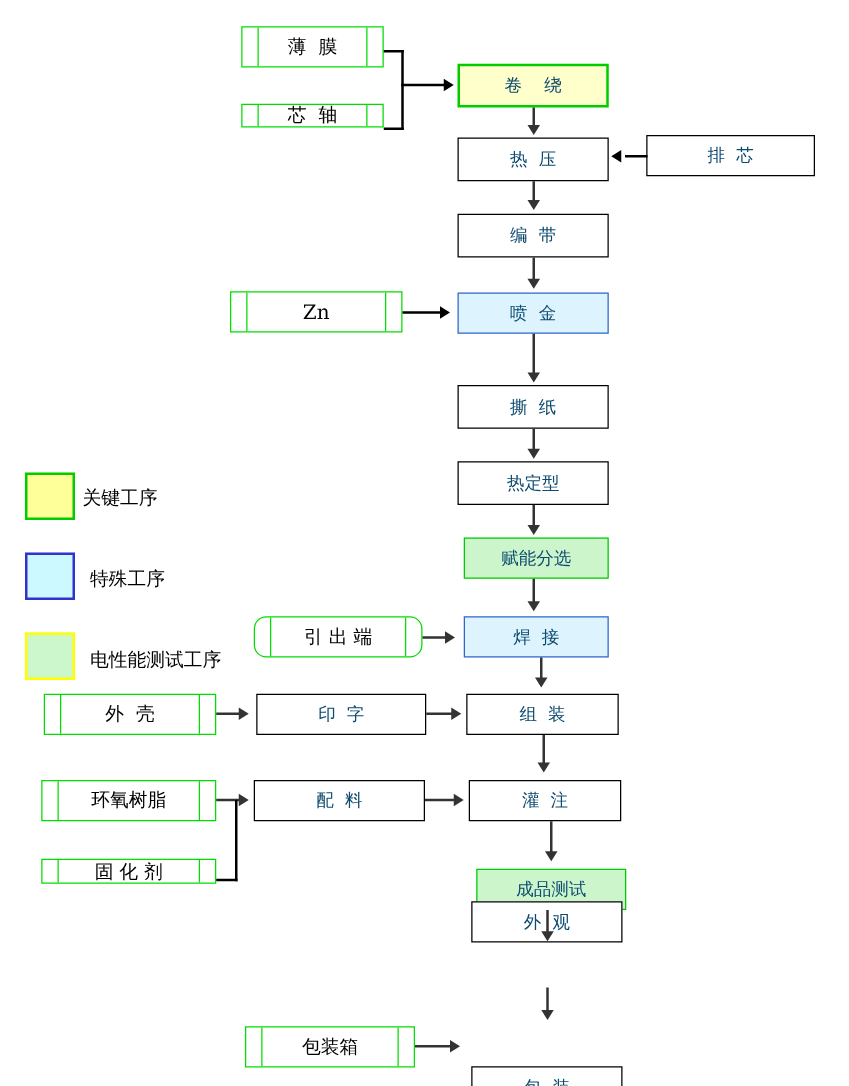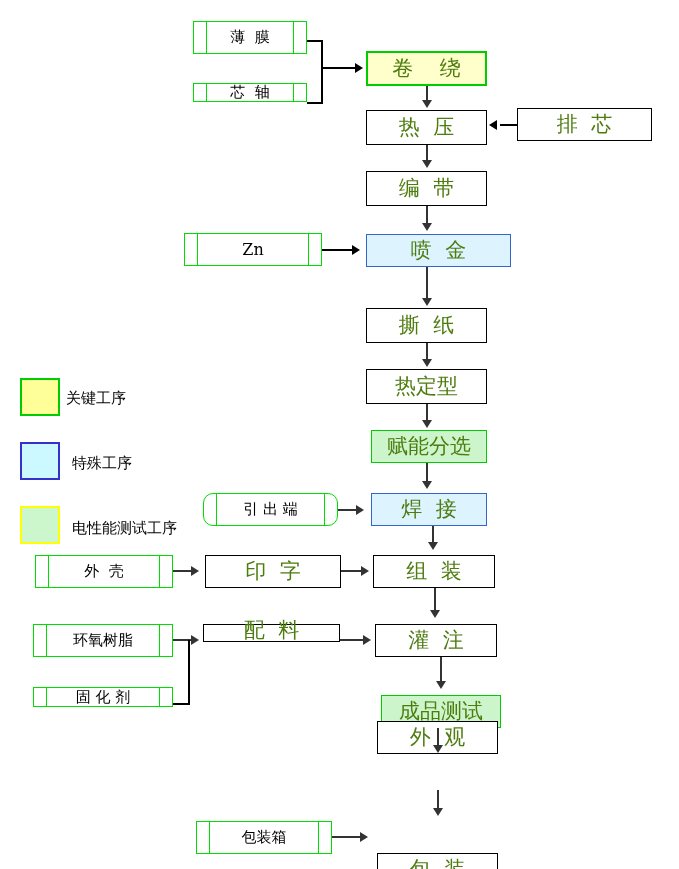--- a/index.html
+++ b/index.html
@@ -18,23 +18,23 @@
     overflow: hidden;
   }
 
   
   .node {
     position: absolute;
     box-sizing: border-box;
     display: flex;
     align-items: center;
     justify-content: center;
-    font-size: 21px;
+    font-size: 14px;
     line-height: 1;
-    color: #4d7c0f;
+    color: #0c4a6e;
     white-space: pre;
     letter-spacing: 0;
   }
 
   
   .proc {
     border: 1px solid #000000;
     background: #ffffff;
   }
   
@@ -173,21 +173,21 @@
   </div>
 
   <div class="node proc" style="left:366px; top:171px; width:121px; height:35px;">
     <span>编  带</span>
   </div>
 
   <div class="node proc" style="left:517px; top:108px; width:135px; height:33px;">
     <span>排  芯</span>
   </div>
 
-  <div class="node special" style="left:366px; top:234px; width:145px; height:33px;">
+  <div class="node special" style="left:366px; top:234px; width:121px; height:33px;">
     <span>喷  金</span>
   </div>
 
   <div class="node proc" style="left:366px; top:308px; width:121px; height:35px;">
     <span>撕  纸</span>
   </div>
 
   <div class="node proc" style="left:366px; top:369px; width:121px; height:35px;">
     <span>热定型</span>
   </div>
@@ -201,21 +201,21 @@
   </div>
 
   <div class="node proc" style="left:205px; top:555px; width:136px; height:33px;">
     <span>印  字</span>
   </div>
 
   <div class="node proc" style="left:373px; top:555px; width:122px; height:33px;">
     <span>组  装</span>
   </div>
 
-  <div class="node proc" style="left:203px; top:624px; width:137px; height:18px;align-items:flex-end;">
+  <div class="node proc" style="left:203px; top:624px; width:137px; height:33px;">
     <span>配  料</span>
   </div>
 
   <div class="node proc" style="left:375px; top:624px; width:122px; height:33px;">
     <span>灌  注</span>
   </div>
 
   <div class="node etest" style="left:381px; top:695px; width:120px; height:33px;">
     <span>成品测试</span>
   </div>

